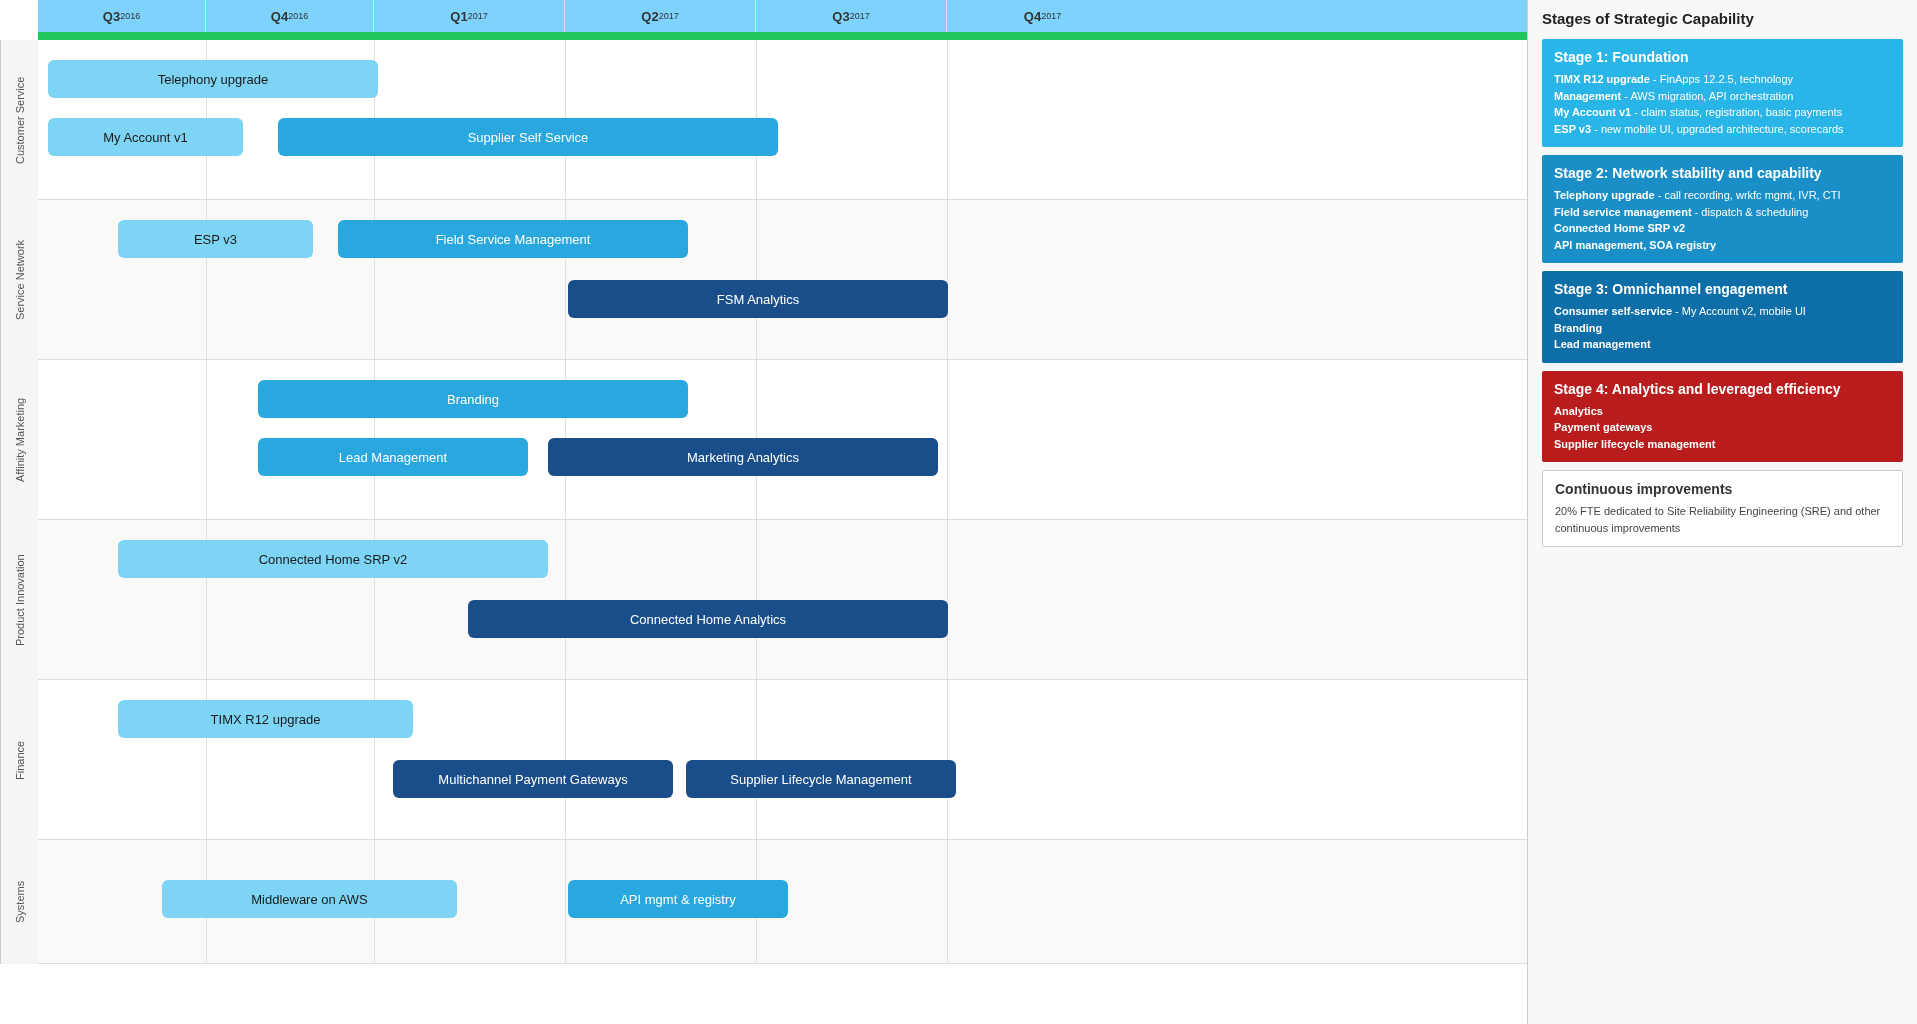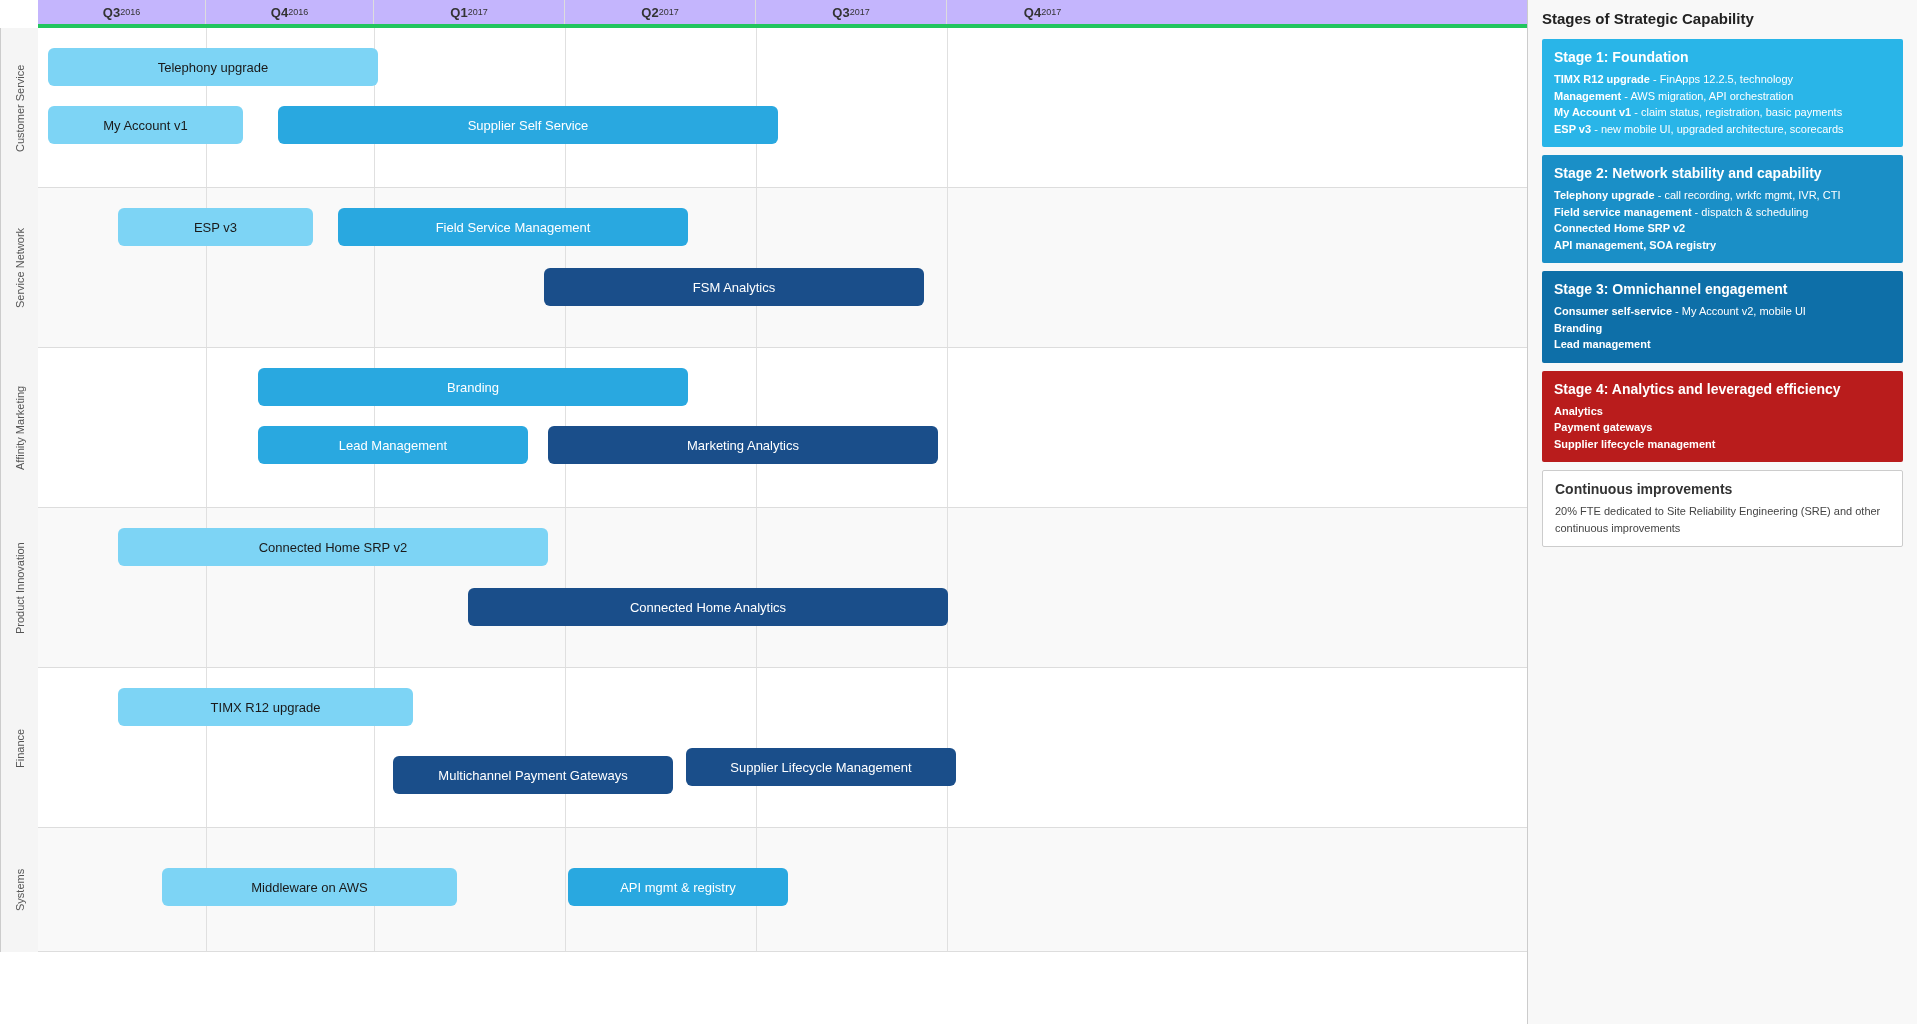--- a/index.html
+++ b/index.html
@@ -87,21 +87,21 @@
     
     
   </style>
 </head>
 <body>
 
 <div style="display:flex; width:1917px; height:1024px; overflow:hidden;">
 
   <div style="flex:1; display:flex; flex-direction:column; min-width:0;">
 
-    <div style="display:flex; height:28px; border-bottom:4px solid #22c55e; background:#c4b5fd; flex-shrink:0; margin-left:38px;">
+    <div style="display:flex; height:40px; border-bottom:8px solid #22c55e; background:#7dd3fc; flex-shrink:0; margin-left:38px;">
       <div class="tl-col" style="width:168px;">Q3<sup>2016</sup></div>
       <div class="tl-col" style="width:168px;">Q4<sup>2016</sup></div>
       <div class="tl-col" style="width:191px;">Q1<sup>2017</sup></div>
       <div class="tl-col" style="width:191px;">Q2<sup>2017</sup></div>
       <div class="tl-col" style="width:191px;">Q3<sup>2017</sup></div>
       <div class="tl-col" style="width:191px; border-right:none;">Q4<sup>2017</sup></div>
     </div>
 
     <div style="flex:1; display:flex; flex-direction:column; overflow:hidden;">
 
@@ -124,21 +124,21 @@
       <div style="display:flex; height:160px; border-bottom:1px solid #ddd; background:#f9f9f9;">
         <div class="row-section-label" style="height:160px;">Service Network</div>
         <div style="flex:1; position:relative;">
           <div class="grid-line" style="left:168px;"></div>
           <div class="grid-line" style="left:336px;"></div>
           <div class="grid-line" style="left:527px;"></div>
           <div class="grid-line" style="left:718px;"></div>
           <div class="grid-line" style="left:909px;"></div>
           <div class="bar bar-light" style="left:80px; top:20px; width:195px; height:38px;">ESP v3</div>
           <div class="bar bar-mid" style="left:300px; top:20px; width:350px; height:38px;">Field Service Management</div>
-          <div class="bar bar-dark" style="left:506px; top:80px; width:380px; height:38px;">FSM Analytics</div>
+          <div class="bar bar-dark" style="left:530px; top:80px; width:380px; height:38px;">FSM Analytics</div>
         </div>
       </div>
 
       <div style="display:flex; height:160px; border-bottom:1px solid #ddd; background:#fff;">
         <div class="row-section-label" style="height:160px;">Affinity Marketing</div>
         <div style="flex:1; position:relative;">
           <div class="grid-line" style="left:168px;"></div>
           <div class="grid-line" style="left:336px;"></div>
           <div class="grid-line" style="left:527px;"></div>
           <div class="grid-line" style="left:718px;"></div>
@@ -164,21 +164,21 @@
 
       <div style="display:flex; height:160px; border-bottom:1px solid #ddd; background:#fff;">
         <div class="row-section-label" style="height:160px;">Finance</div>
         <div style="flex:1; position:relative;">
           <div class="grid-line" style="left:168px;"></div>
           <div class="grid-line" style="left:336px;"></div>
           <div class="grid-line" style="left:527px;"></div>
           <div class="grid-line" style="left:718px;"></div>
           <div class="grid-line" style="left:909px;"></div>
           <div class="bar bar-light" style="left:80px; top:20px; width:295px; height:38px;">TIMX R12 upgrade</div>
-          <div class="bar bar-dark" style="left:355px; top:80px; width:280px; height:38px;margin-top:8px;">Multichannel Payment Gateways</div>
+          <div class="bar bar-dark" style="left:355px; top:80px; width:280px; height:38px;">Multichannel Payment Gateways</div>
           <div class="bar bar-dark" style="left:648px; top:80px; width:270px; height:38px;">Supplier Lifecycle Management</div>
         </div>
       </div>
 
       <div style="display:flex; height:124px; border-bottom:1px solid #ddd; background:#f9f9f9;">
         <div class="row-section-label" style="height:124px;">Systems</div>
         <div style="flex:1; position:relative;">
           <div class="grid-line" style="left:168px;"></div>
           <div class="grid-line" style="left:336px;"></div>
           <div class="grid-line" style="left:527px;"></div>

